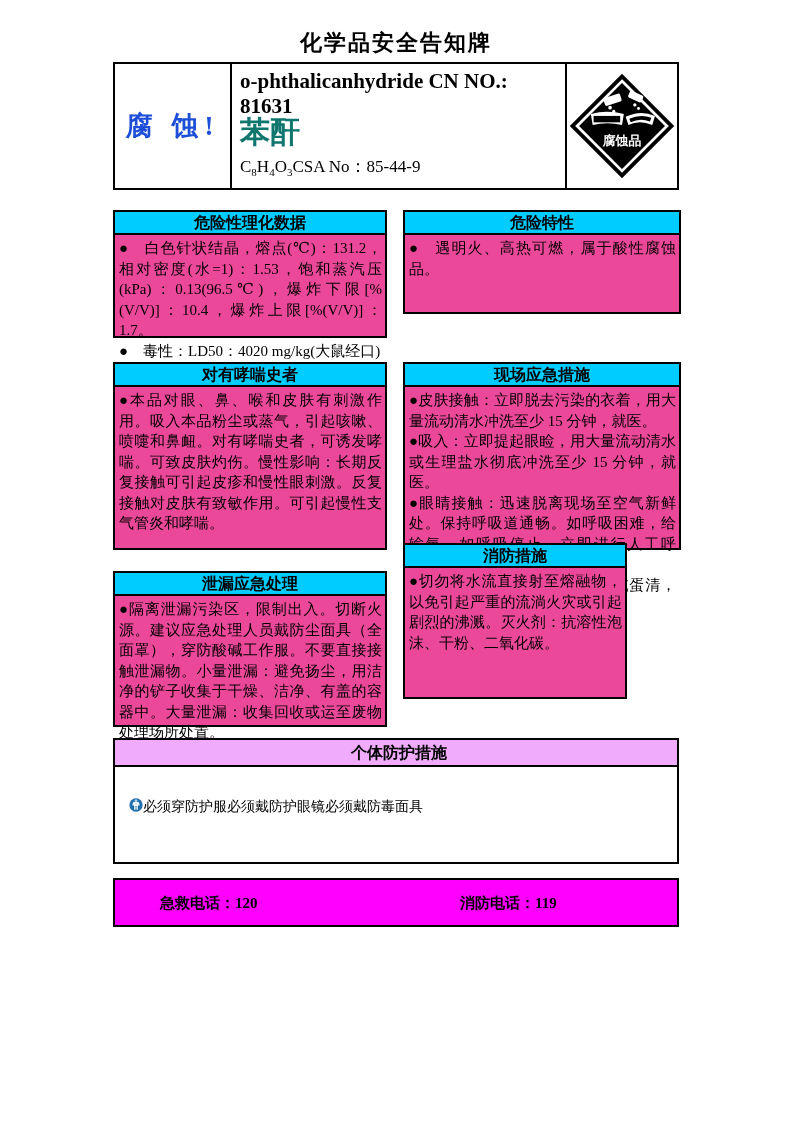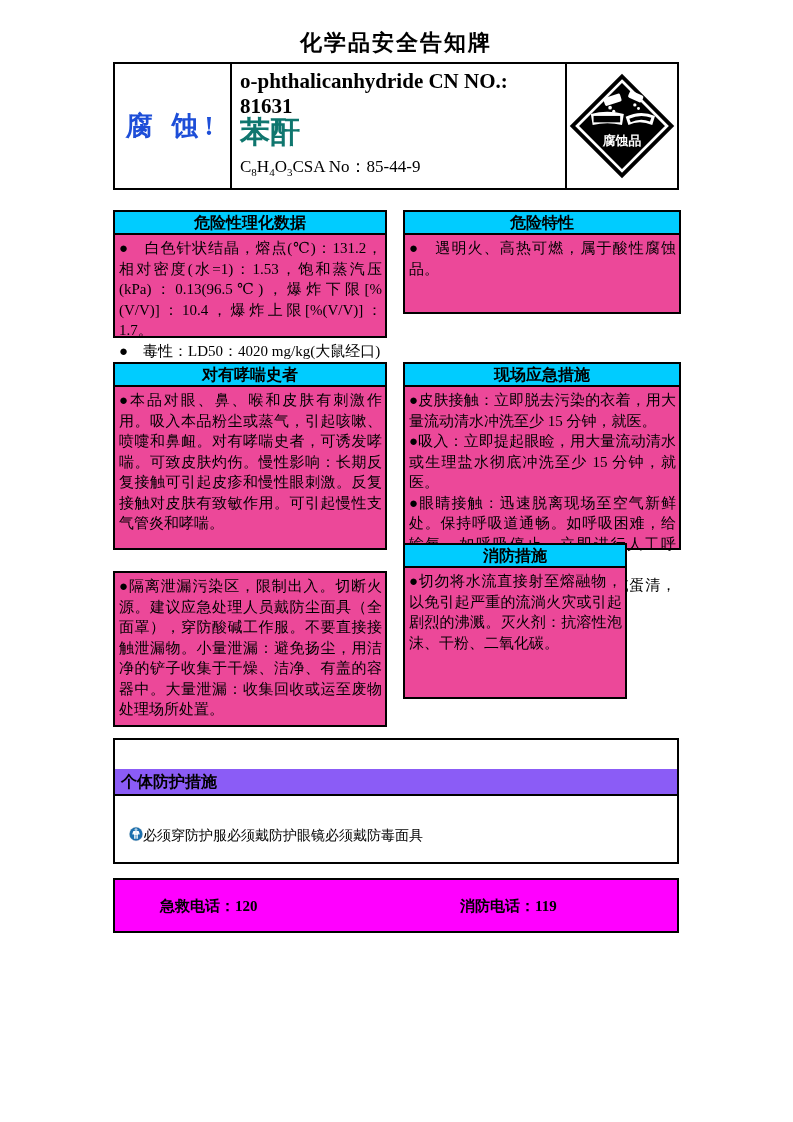--- a/index.html
+++ b/index.html
@@ -49,30 +49,30 @@
   #box-exposure{top:362px;left:113px;width:274px;height:188px;}
   #box-emerg   {top:362px;left:403px;width:278px;height:188px;}
   #box-spill   {top:571px;left:113px;width:274px;height:156px;}
   #box-fire    {top:543px;left:403px;width:224px;height:156px;}
   
   .ppe-box{
     position:absolute;top:738px;left:113px;width:566px;height:126px;
     border:2px solid #000;box-sizing:border-box;background:#fff;
   }
   .ppe-header{
-    background:#8b5cf6;border-bottom:2px solid #000;box-sizing:border-box;
-    height:27px;line-height:25px;padding-left:6px;font-weight:bold;font-size:16px;text-align:left;margin-top:29px;
+    background:#f0abfc;border-bottom:2px solid #000;box-sizing:border-box;
+    height:27px;line-height:25px;padding-left:6px;font-weight:bold;font-size:16px;text-align:center;
   }
   .ppe-body{display:flex;padding:4px 0 0 14px;}
   .ppe-item{width:98px;display:flex;flex-direction:row;align-items:center;margin-right:0px;}
   .ppe-item svg{width:66px;height:68px;}
   .ppe-label{font-size:14px;margin-top:3px;white-space:nowrap;}
   
   .footer-bar{
-    position:absolute;top:878px;left:113px;width:566px;height:55px;
+    position:absolute;top:878px;left:113px;width:566px;height:49px;
     background:#FF00FF;border:2px solid #000;box-sizing:border-box;padding-left:10px;
   }
   .footer-item{position:absolute;top:50%;transform:translateY(-50%);font-weight:bold;font-size:15px;}
   #footer-emergency{left:45px;}
   #footer-fire{left:345px;}
 </style>
 </head>
 <body>
 
 <div class="doc-title">化学品安全告知牌</div>
@@ -134,20 +134,21 @@
   <div class="info-header">现场应急措施</div>
   <div class="info-body">
     <p>●皮肤接触：立即脱去污染的衣着，用大量流动清水冲洗至少 15 分钟，就医。</p>
     <p>●吸入：立即提起眼睑，用大量流动清水或生理盐水彻底冲洗至少 15 分钟，就医。</p>
     <p>●眼睛接触：迅速脱离现场至空气新鲜处。保持呼吸道通畅。如呼吸困难，给输氧。如呼吸停止，立即进行人工呼吸，就医。</p>
     <p>●食 入：用水漱口，给饮牛奶或蛋清，就医。</p>
   </div>
 </div>
 
 <div class="info-box" id="box-spill">
+  <div class="info-header">泄漏应急处理</div>
   <div class="info-body">
     <p>●隔离泄漏污染区，限制出入。切断火源。建议应急处理人员戴防尘面具（全面罩），穿防酸碱工作服。不要直接接触泄漏物。小量泄漏：避免扬尘，用洁净的铲子收集于干燥、洁净、有盖的容器中。大量泄漏：收集回收或运至废物处理场所处置。</p>
   </div>
 </div>
 
 <div class="info-box" id="box-fire">
   <div class="info-header">消防措施</div>
   <div class="info-body">
     <p>●切勿将水流直接射至熔融物，以免引起严重的流淌火灾或引起剧烈的沸溅。灭火剂：抗溶性泡沫、干粉、二氧化碳。</p>
   </div>

